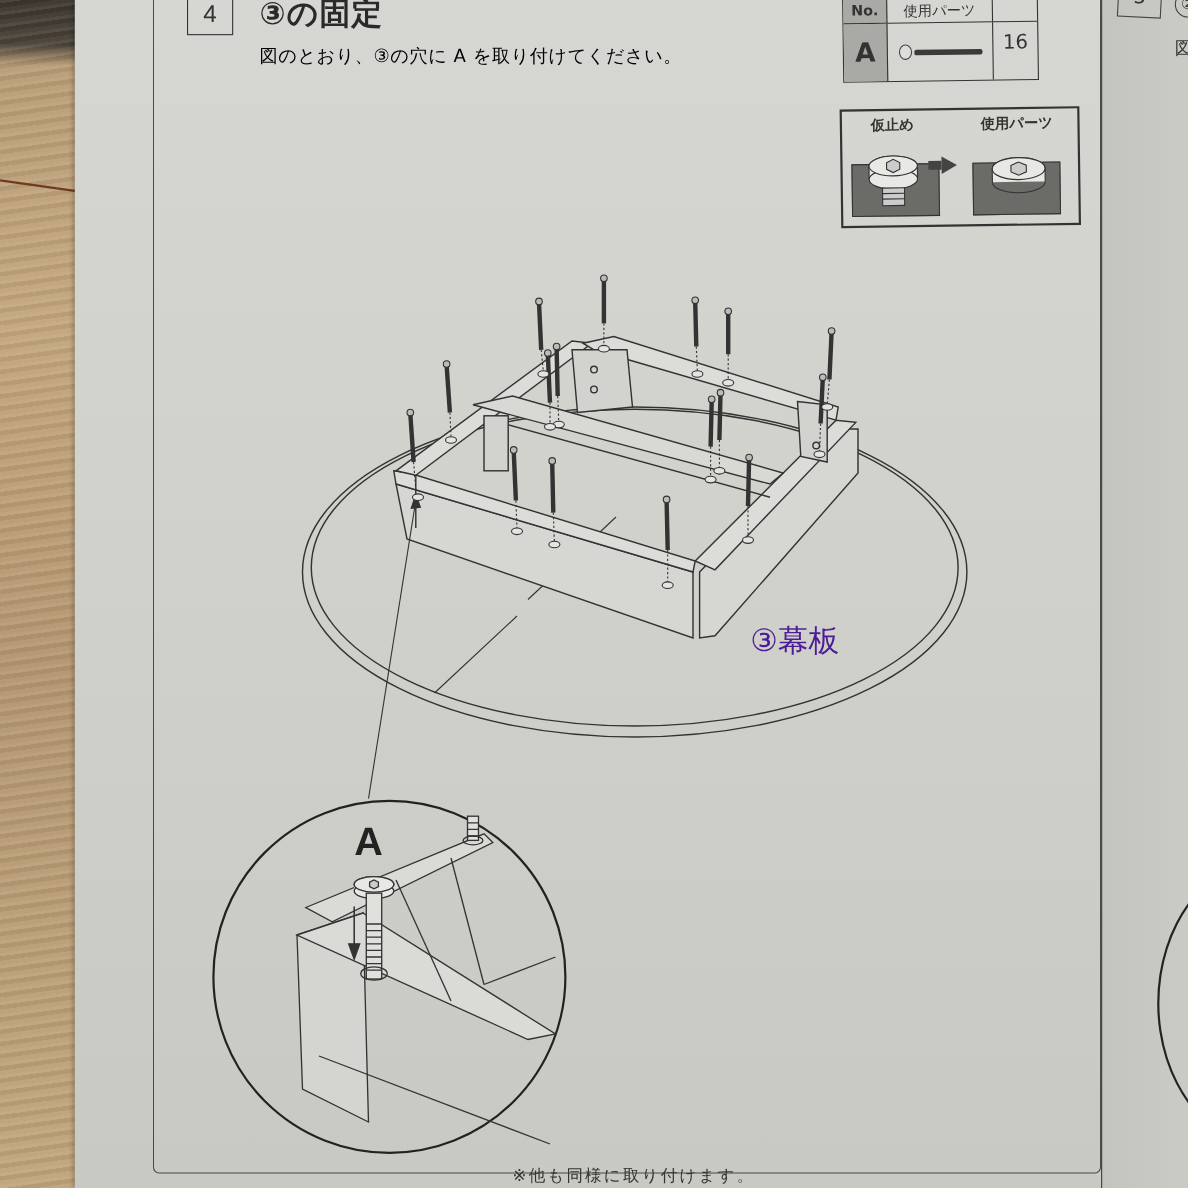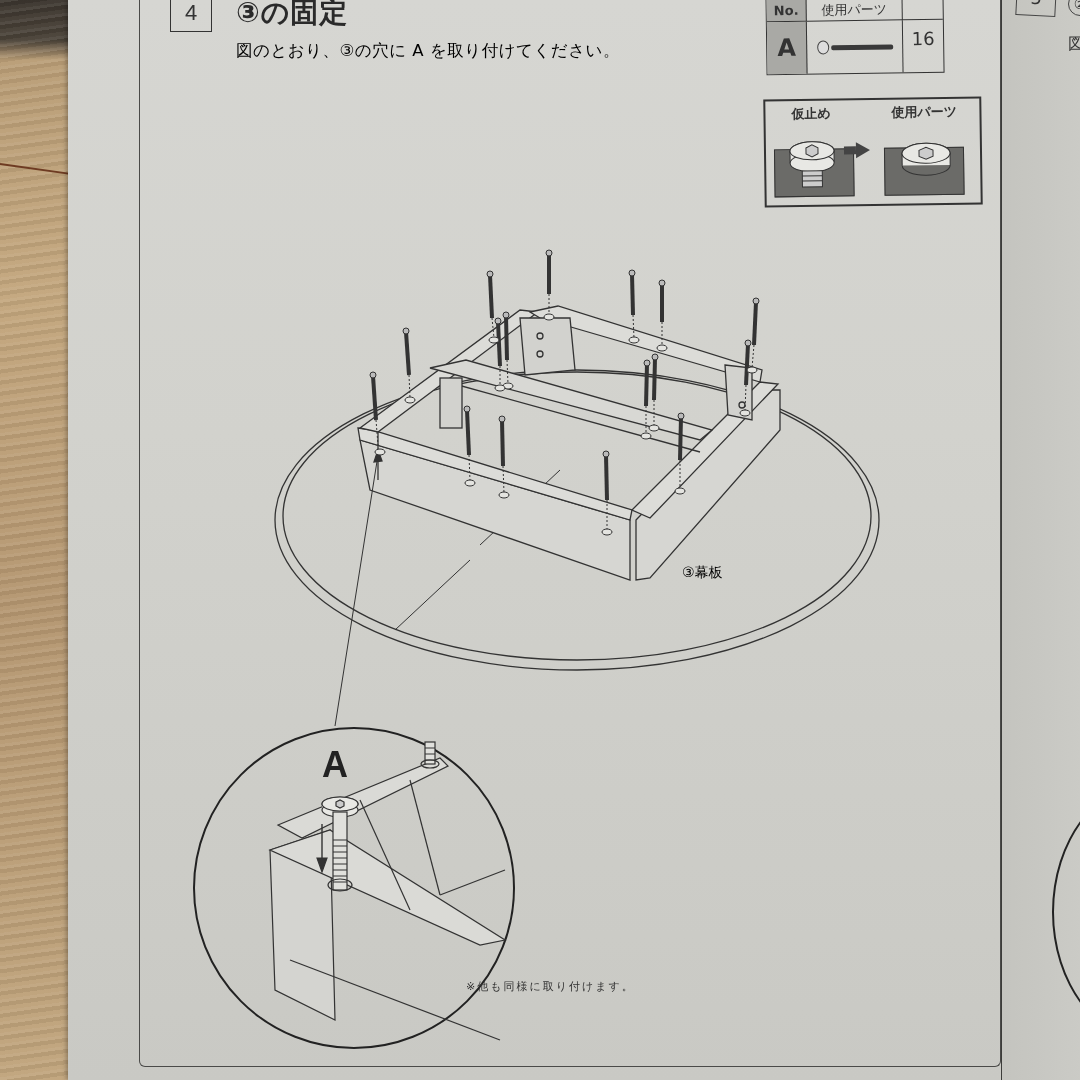--- a/index.html
+++ b/index.html
@@ -88,23 +88,23 @@
     .tighten-box {
       position:absolute; left:764px; top:98px; width:218px; height:108px;
       border:2px solid #333; box-sizing:border-box; transform:rotate(-0.8deg);
     }
     .tb-label { position:absolute; top:4px; font-size:13px; font-weight:bold; color:#333; }
     .tb-plate { position:absolute; top:48px; width:78px; height:46px; background:#6b6b68; border:1px solid #333; }
     .tb-arrow { position:absolute; left:90px; top:42px; width:0; height:0; border-left:14px solid #444; border-top:8px solid transparent; border-bottom:8px solid transparent; }
     .tb-arrow-tail { position:absolute; left:78px; top:46px; width:12px; height:8px; background:#444; }
 
     .diagram { position:absolute; left:0; top:0; width:1080px; height:1080px; }
-    .label-maku { position:absolute; left:682px; top:564px; font-size:14px; color:#000000; }
+    .label-maku { position:absolute; left:682px; top:564px; font-size:28px; color:#4c1d95; }
     .label-A { position:absolute; left:322px; top:744px; font-size:36px; font-weight:bold; color:#222; font-family:"Liberation Sans", sans-serif; }
-    .note { position:absolute; left:466px; top:979px; font-size:11px; color:#333; letter-spacing:2px; }
+    .note { position:absolute; left:466px; top:1060px; font-size:15px; color:#333; letter-spacing:2px; }
   </style>
 </head>
 <body>
 
 <div class="desk"></div>
 <div class="desk-seam"></div>
 
 <div class="paper"></div>
 <div class="page-frame"></div>
 

